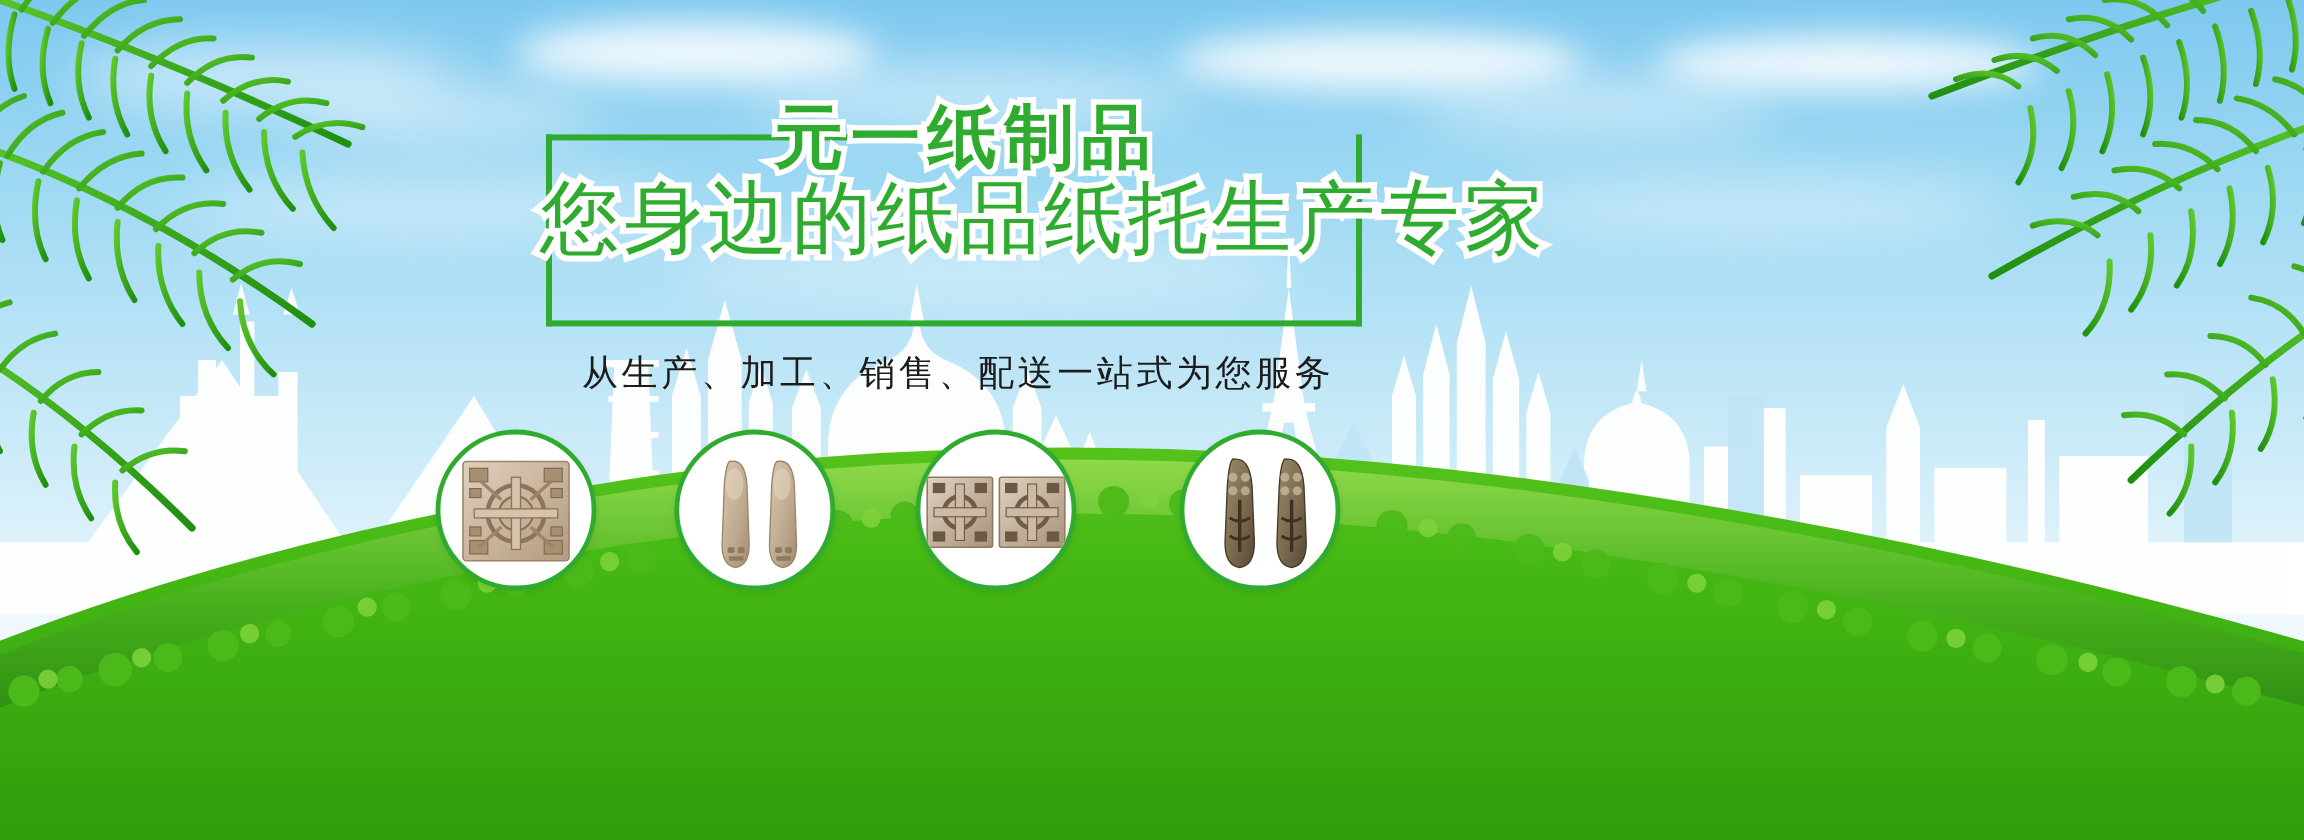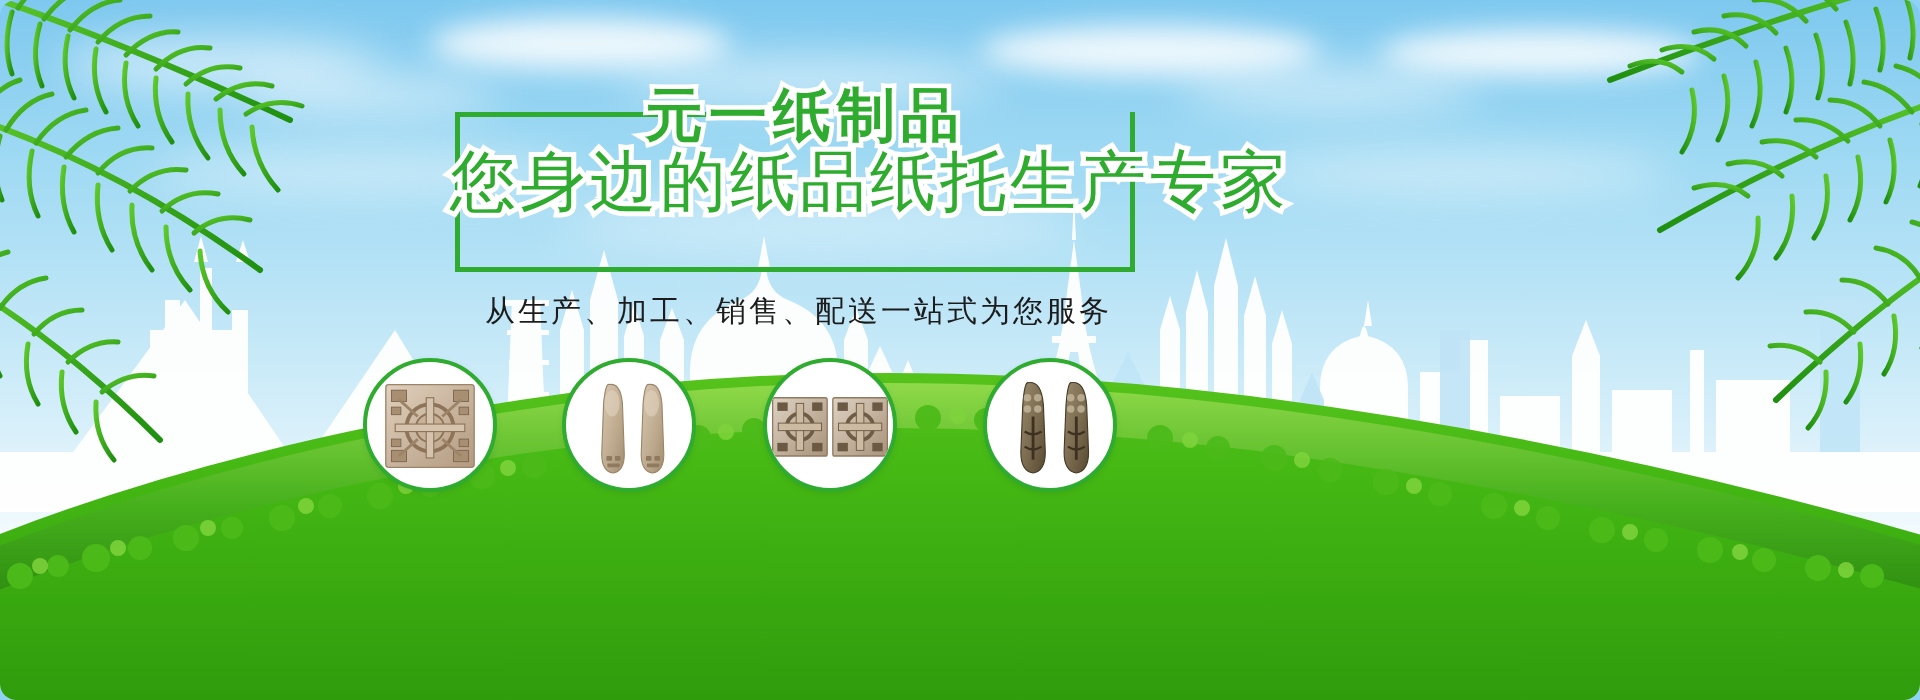--- a/index.html
+++ b/index.html
@@ -2,21 +2,20 @@
 <html><head>
 <meta charset="utf-8">
 <style>
   * { margin:0; padding:0; box-sizing:border-box; }
   html,body { width:1920px; height:700px; overflow:hidden; }
   body { font-family:"Liberation Sans","DejaVu Sans",sans-serif; background:#8fd3f4; }
 
   #banner {
     position:relative; width:1920px; height:700px; overflow:hidden;
     background:linear-gradient(to bottom,#7ec8ef 0%,#9ed9f3 22%,#bfe6f7 45%,#d9f0fa 62%,#eaf7fc 72%,#ffffff 82%);
-    border-radius:16px;
   }
 
   
   .cloud { position:absolute; background:#ffffff; border-radius:50%; filter:blur(14px); opacity:.85; }
   .cloud-wisp { position:absolute; background:#ffffff; border-radius:50%; filter:blur(22px); opacity:.6; }
 
   
   .skyline { position:absolute; left:0; bottom:0; width:1920px; height:700px; }
 
   

